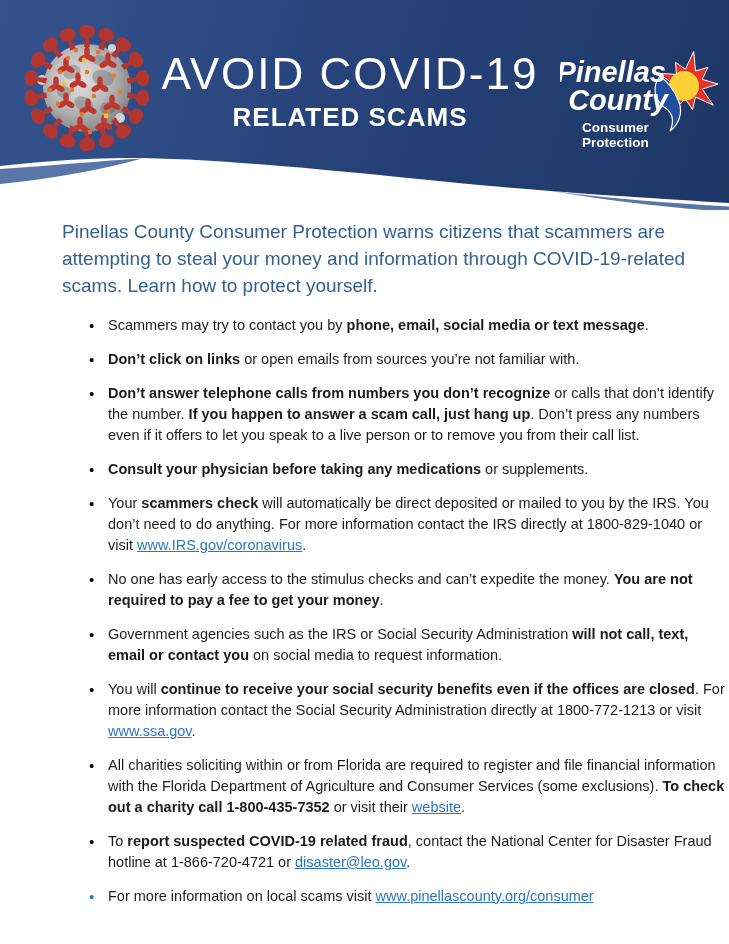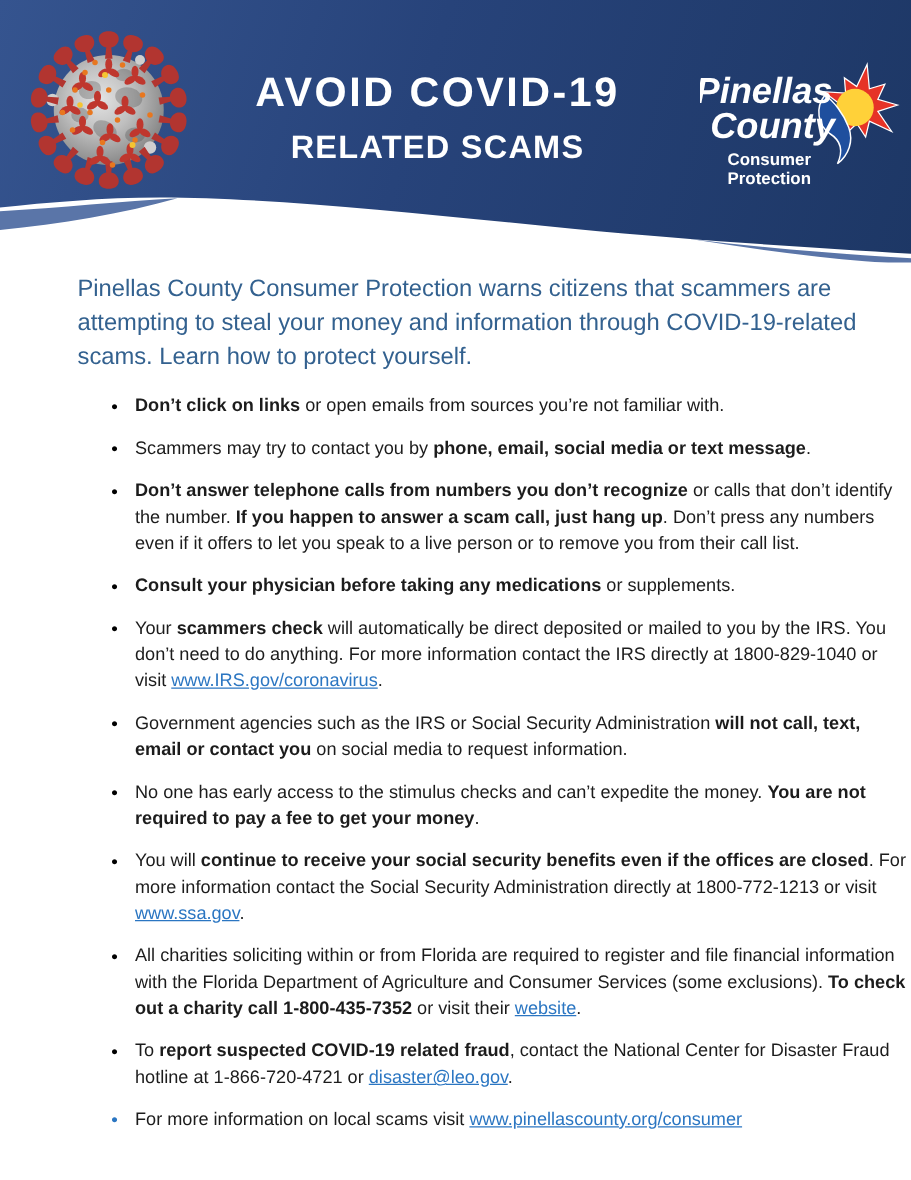--- a/index.html
+++ b/index.html
@@ -10,21 +10,21 @@
   html,body{margin:0;padding:0;background:#ffffff;}
   .page{
     position:relative;width:729px;height:944px;overflow:hidden;background:#ffffff;
     font-family:"Liberation Sans",sans-serif;
   }
   
   .header{position:relative;height:210px;}
   .band{position:absolute;left:0;top:0;width:729px;height:210px;display:block;}
   .virus{position:absolute;left:20px;top:20px;}
   .title-block{position:absolute;left:150px;top:56px;width:400px;text-align:center;color:#ffffff;}
-  .title1{font-size:33px;font-weight:700;letter-spacing:2px;line-height:36px;}
+  .title1{font-size:44px;font-weight:400;letter-spacing:2px;line-height:36px;}
   .title2{font-size:26px;font-weight:700;letter-spacing:1px;line-height:40px;margin-top:5px;}
   .logo{position:absolute;left:560px;top:28px;}
   .logo text{fill:#ffffff;}
   .logo .script{font-family:"Liberation Sans",sans-serif;font-style:italic;font-weight:bold;font-size:29px;}
   .logo .sub{font-family:"Liberation Sans",sans-serif;font-weight:bold;font-size:13.5px;}
   
   .content{padding:0 0 0 62px;}
   .intro{
     width:660px;margin:8px 0 16px 0;
     color:var(--intro-color);font-size:19px;line-height:27px;font-weight:400;
@@ -159,27 +159,27 @@
       <text class="script" x="106" y="54" text-anchor="end">Pinellas</text>
       <text class="script" x="108" y="82" text-anchor="end">County</text>
       <text class="sub" x="22" y="104">Consumer</text>
       <text class="sub" x="22" y="119">Protection</text>
     </svg>
   </header>
 
   <main class="content">
     <p class="intro">Pinellas County Consumer Protection warns citizens that scammers are attempting to steal your money and information through COVID-19-related scams. Learn how to protect yourself.</p>
     <ul class="tips">
+        <li><span>Scammers may try to contact you by </span><strong>phone, email, social media or text message</strong><span>.</span></li>
         <li><strong>Don’t click on links</strong><span> or open emails from sources you’re not familiar with.</span></li>
-        <li><span>Scammers may try to contact you by </span><strong>phone, email, social media or text message</strong><span>.</span></li>
         <li><strong>Don’t answer telephone calls from numbers you don’t recognize</strong><span> or calls that don’t identify the number. </span><strong>If you happen to answer a scam call, just hang up</strong><span>. Don’t press any numbers even if it offers to let you speak to a live person or to remove you from their call list.</span></li>
         <li><strong>Consult your physician before taking any medications</strong><span> or supplements.</span></li>
         <li><span>Your </span><strong>scammers check</strong><span> will automatically be direct deposited or mailed to you by the IRS. You don’t need to do anything. For more information contact the IRS directly at 1800-829-1040 or visit </span><a href="#">www.IRS.gov/coronavirus</a><span>.</span></li>
+        <li><span>No one has early access to the stimulus checks and can’t expedite the money. </span><strong>You are not required to pay a fee to get your money</strong><span>.</span></li>
         <li><span>Government agencies such as the IRS or Social Security Administration </span><strong>will not call, text, email or contact you</strong><span> on social media to request information.</span></li>
-        <li><span>No one has early access to the stimulus checks and can’t expedite the money. </span><strong>You are not required to pay a fee to get your money</strong><span>.</span></li>
         <li><span>You will </span><strong>continue to receive your social security benefits even if the offices are closed</strong><span>. For more information contact the Social Security Administration directly at 1800-772-1213 or visit </span><a href="#">www.ssa.gov</a><span>.</span></li>
         <li><span>All charities soliciting within or from Florida are required to register and file financial information with the Florida Department of Agriculture and Consumer Services (some exclusions). </span><strong>To check out a charity call 1-800-435-7352</strong><span> or visit their </span><a href="#">website</a><span>.</span></li>
         <li><span>To </span><strong>report suspected COVID-19 related fraud</strong><span>, contact the National Center for Disaster Fraud hotline at 1-866-720-4721 or </span><a href="#">disaster@leo.gov</a><span>.</span></li>
         <li class="blue-bullet"><span>For more information on local scams visit </span><a href="#">www.pinellascounty.org/consumer</a></li>
       </ul>
   </main>
 
 </div>
 
 </body></html>

